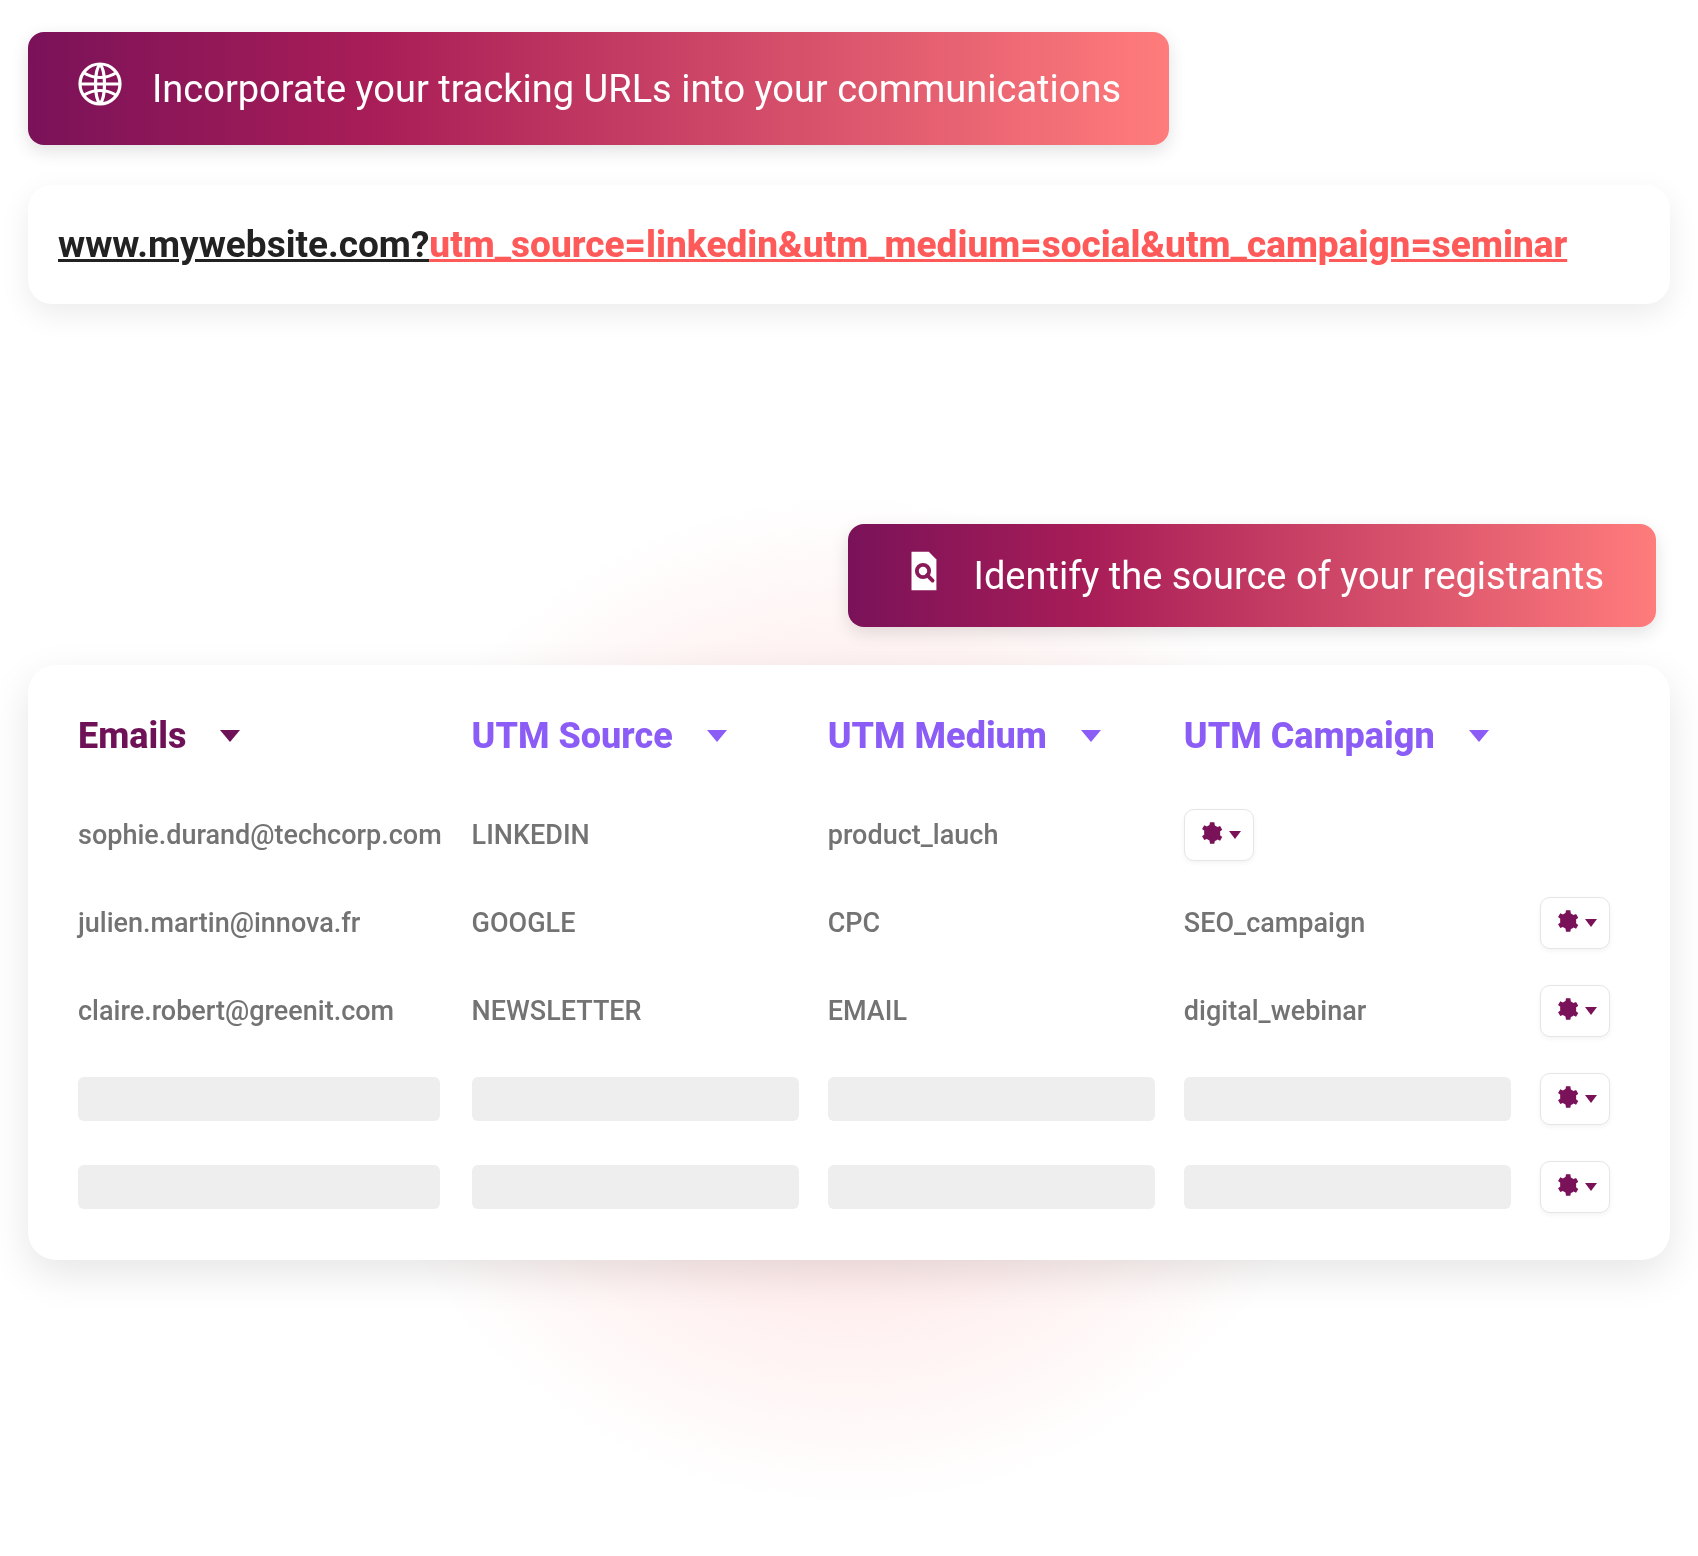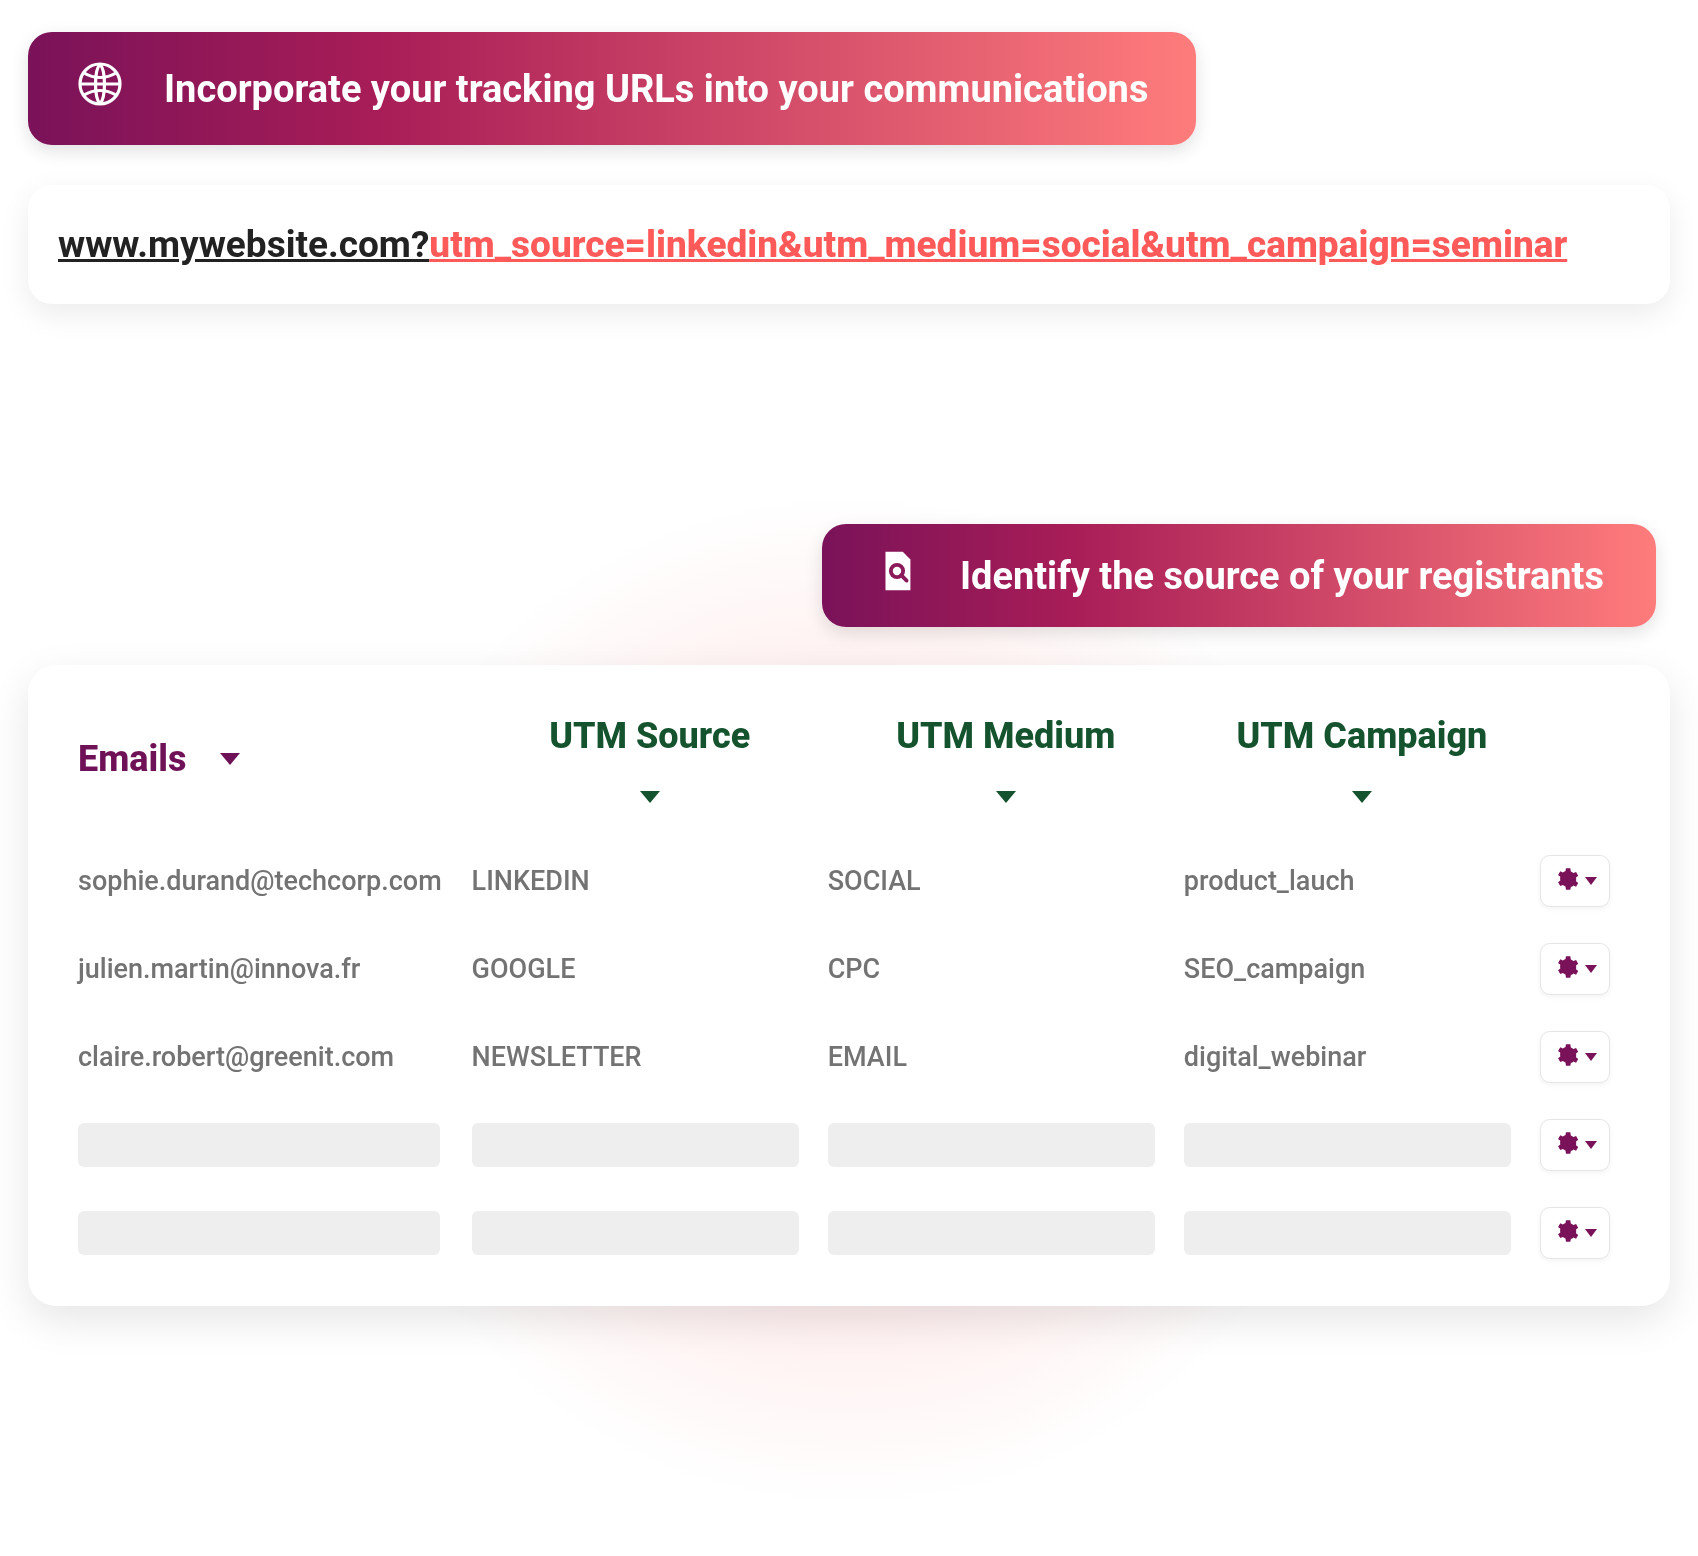--- a/index.html
+++ b/index.html
@@ -17,26 +17,26 @@
     height: 1100px;
     left: 300px;
     top: 450px;
     background: radial-gradient(circle, rgba(255,110,110,0.35) 0%, rgba(255,110,110,0.15) 30%, rgba(255,255,255,0) 65%);
     pointer-events: none;
     z-index: 0;
   }
   .banner {
     display: inline-flex;
     align-items: center;
-    gap: 40px;
+    gap: 28px;
     padding: 28px 48px;
     background: linear-gradient(90deg, #7a1259 0%, #a81d57 30%, #ff7c7c 100%);
-    border-radius: 24px;
+    border-radius: 16px;
     color: #fff;
-    font-weight: 700;
+    font-weight: 400;
     box-shadow: 0 6px 18px rgba(0,0,0,0.12);
     position: relative;
     z-index: 2;
   }
   .banner-1 { margin: 32px 0 0 28px; font-size: 38px; }
   .banner-2 { margin: 0; font-size: 38px; padding: 24px 52px; }
   .banner-2-wrap { display:flex; justify-content:flex-end; margin: 220px 42px 0 0; position:relative; z-index:2;padding-left:8px; }
   .banner svg { flex-shrink: 0; }
   .url-card {
     margin: 40px 28px 0 28px;
@@ -76,21 +76,21 @@
     margin-bottom: 34px;
   }
   .tbl-head .h {
     display: flex;
     align-items: center;
     gap: 34px;
     font-size: 36px;
     font-weight: 800;
   }
   .h-emails { color: #6f1157; }
-  .h-utm { color: #14532d; flex-direction: column; }
+  .h-utm { color: #8b5cf6; }
   .caret {
     width: 0; height: 0;
     border-left: 10px solid transparent;
     border-right: 10px solid transparent;
     border-top: 12px solid currentColor;
   }
   .tbl-row {
     display: grid;
     grid-template-columns: 1.05fr 0.95fr 0.95fr 0.95fr 80px;
     align-items: center;
@@ -188,21 +188,20 @@
       <span>UTM Campaign</span>
       <span class="caret"></span>
     </div>
     <div></div>
   </div>
 
   <div id="rows-container">
       <div class="tbl-row">
         <div class="cell">sophie.durand@techcorp.com</div>
         <div class="cell">LINKEDIN</div>
-        <div class="cell">SOCIAL</div>
         <div class="cell">product_lauch</div>
   <div class="gear-btn">
     <span>
       <svg width="26" height="26" viewBox="0 0 24 24">
         <path d="M12 8a4 4 0 1 0 0 8 4 4 0 0 0 0-8zm9.4 4a7.5 7.5 0 0 0-.13-1.4l2.03-1.58-2-3.46-2.4.96a7.6 7.6 0 0 0-2.42-1.4L16 2h-4l-.48 2.52a7.6 7.6 0 0 0-2.42 1.4l-2.4-.96-2 3.46 2.03 1.58A7.5 7.5 0 0 0 6.6 12c0 .48.05.94.13 1.4L4.7 14.98l2 3.46 2.4-.96c.72.6 1.54 1.08 2.42 1.4L12 22h4l.48-2.52a7.6 7.6 0 0 0 2.42-1.4l2.4.96 2-3.46-2.03-1.58c.08-.46.13-.92.13-1.4z"></path>
       </svg>
     </span>
     <span class="gear-caret"></span>
   </div>
 </div>

